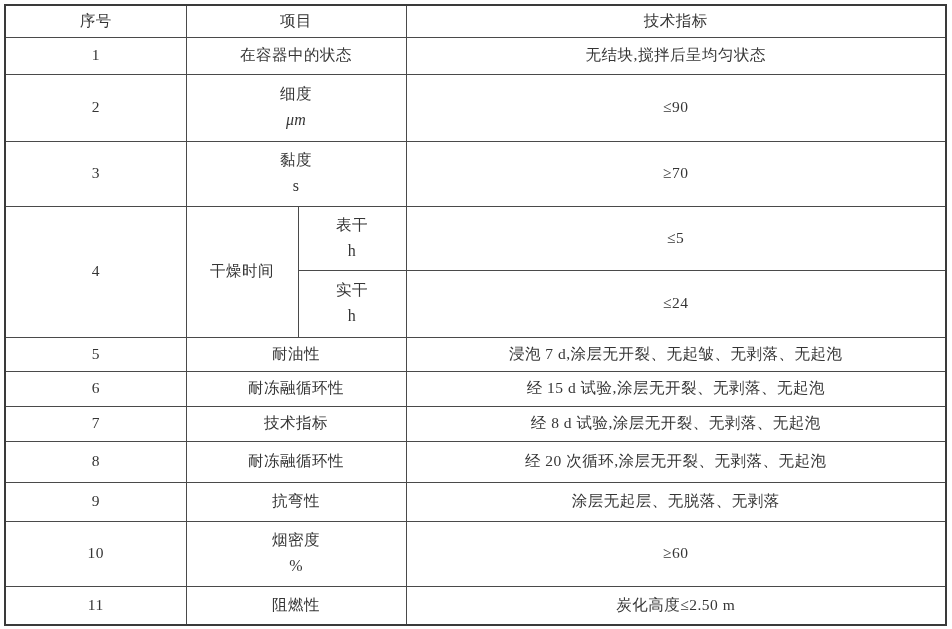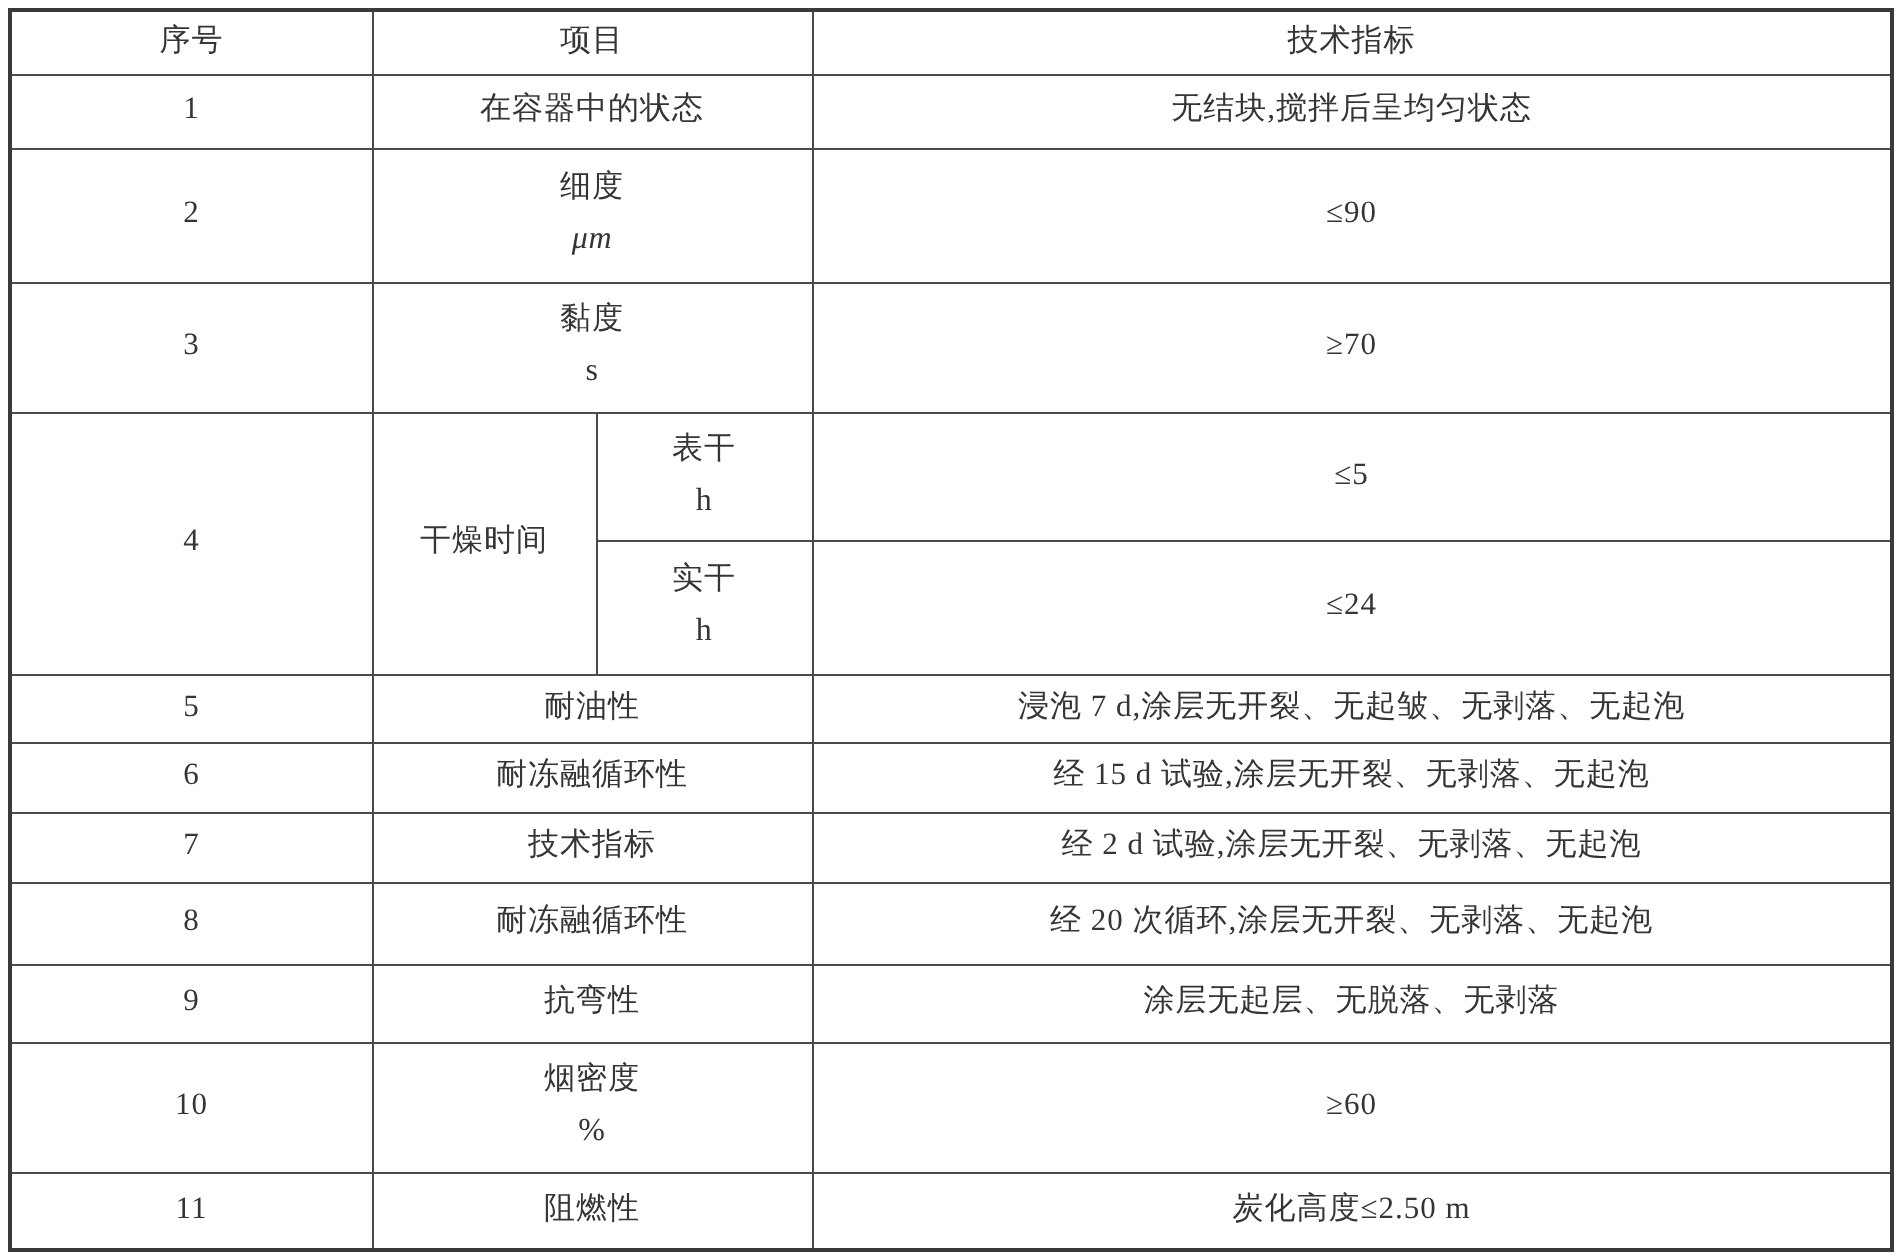--- a/index.html
+++ b/index.html
@@ -127,21 +127,21 @@
 
     <tr class="rh-6">
       <td>6</td>
       <td colspan="2">耐冻融循环性</td>
       <td>经 15 d 试验,涂层无开裂、无剥落、无起泡</td>
     </tr>
 
     <tr class="rh-7">
       <td>7</td>
       <td colspan="2">技术指标</td>
-      <td>经 2 d 试验,涂层无开裂、无剥落、无起泡</td>
+      <td>经 8 d 试验,涂层无开裂、无剥落、无起泡</td>
     </tr>
 
     <tr class="rh-8">
       <td>8</td>
       <td colspan="2">耐冻融循环性</td>
       <td>经 20 次循环,涂层无开裂、无剥落、无起泡</td>
     </tr>
 
     <tr class="rh-9">
       <td>9</td>

